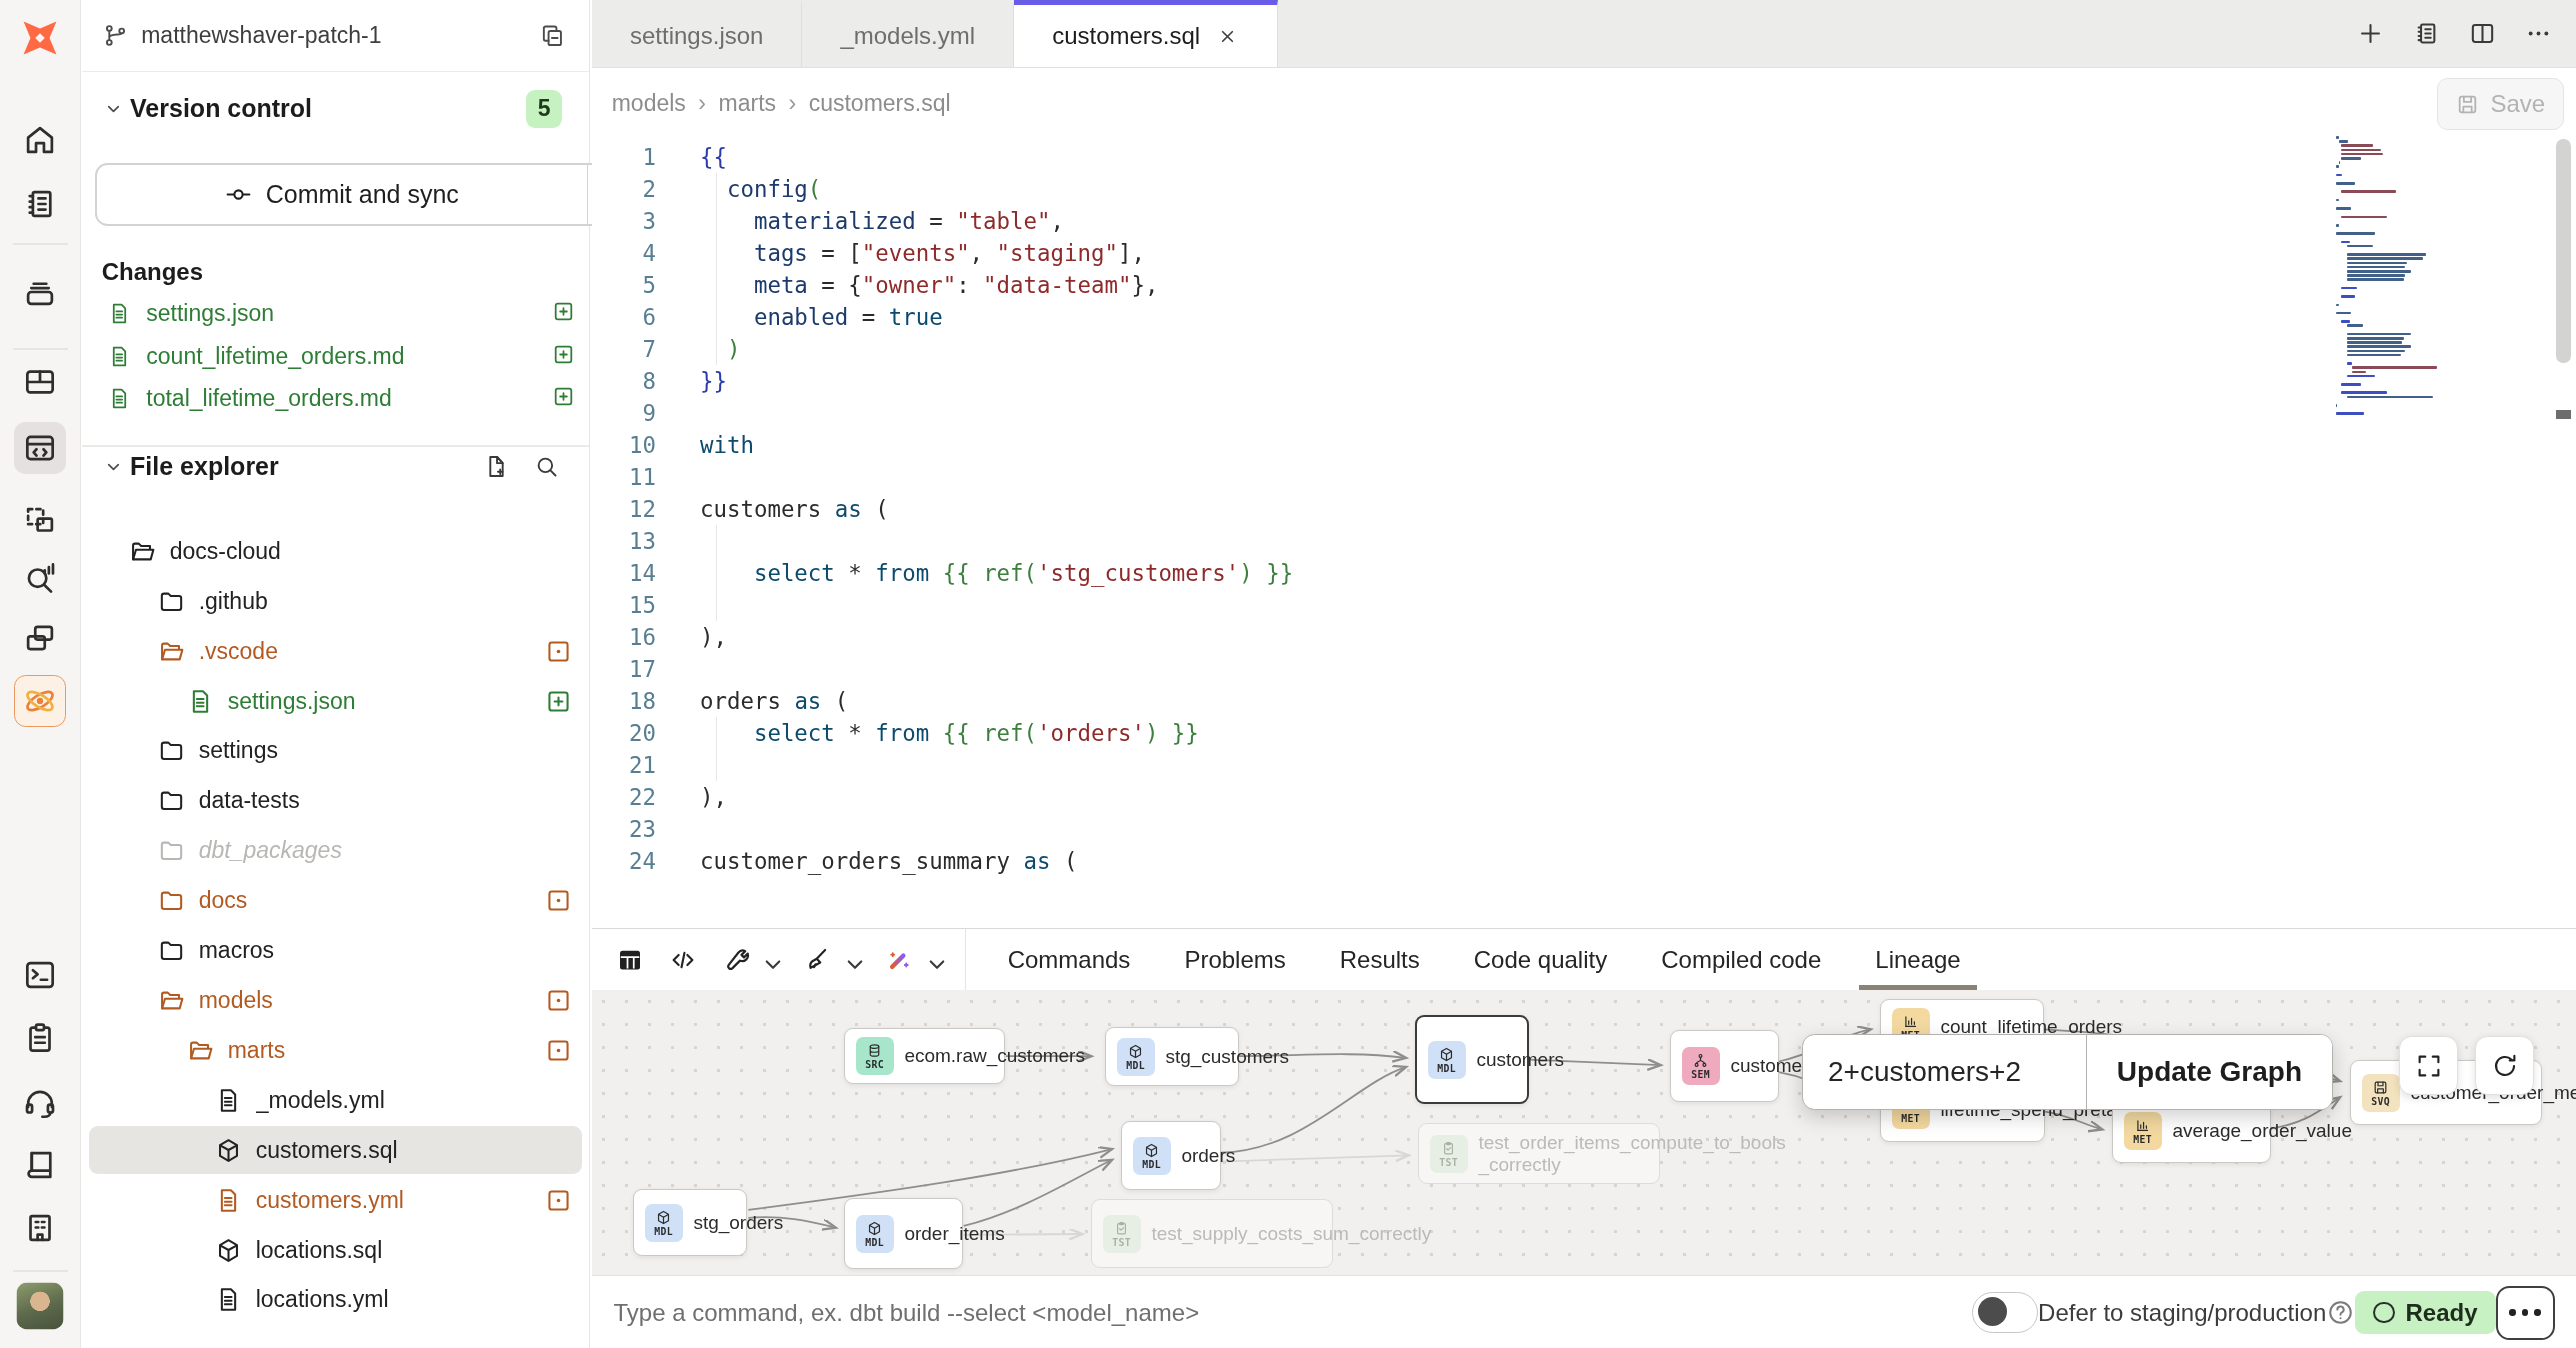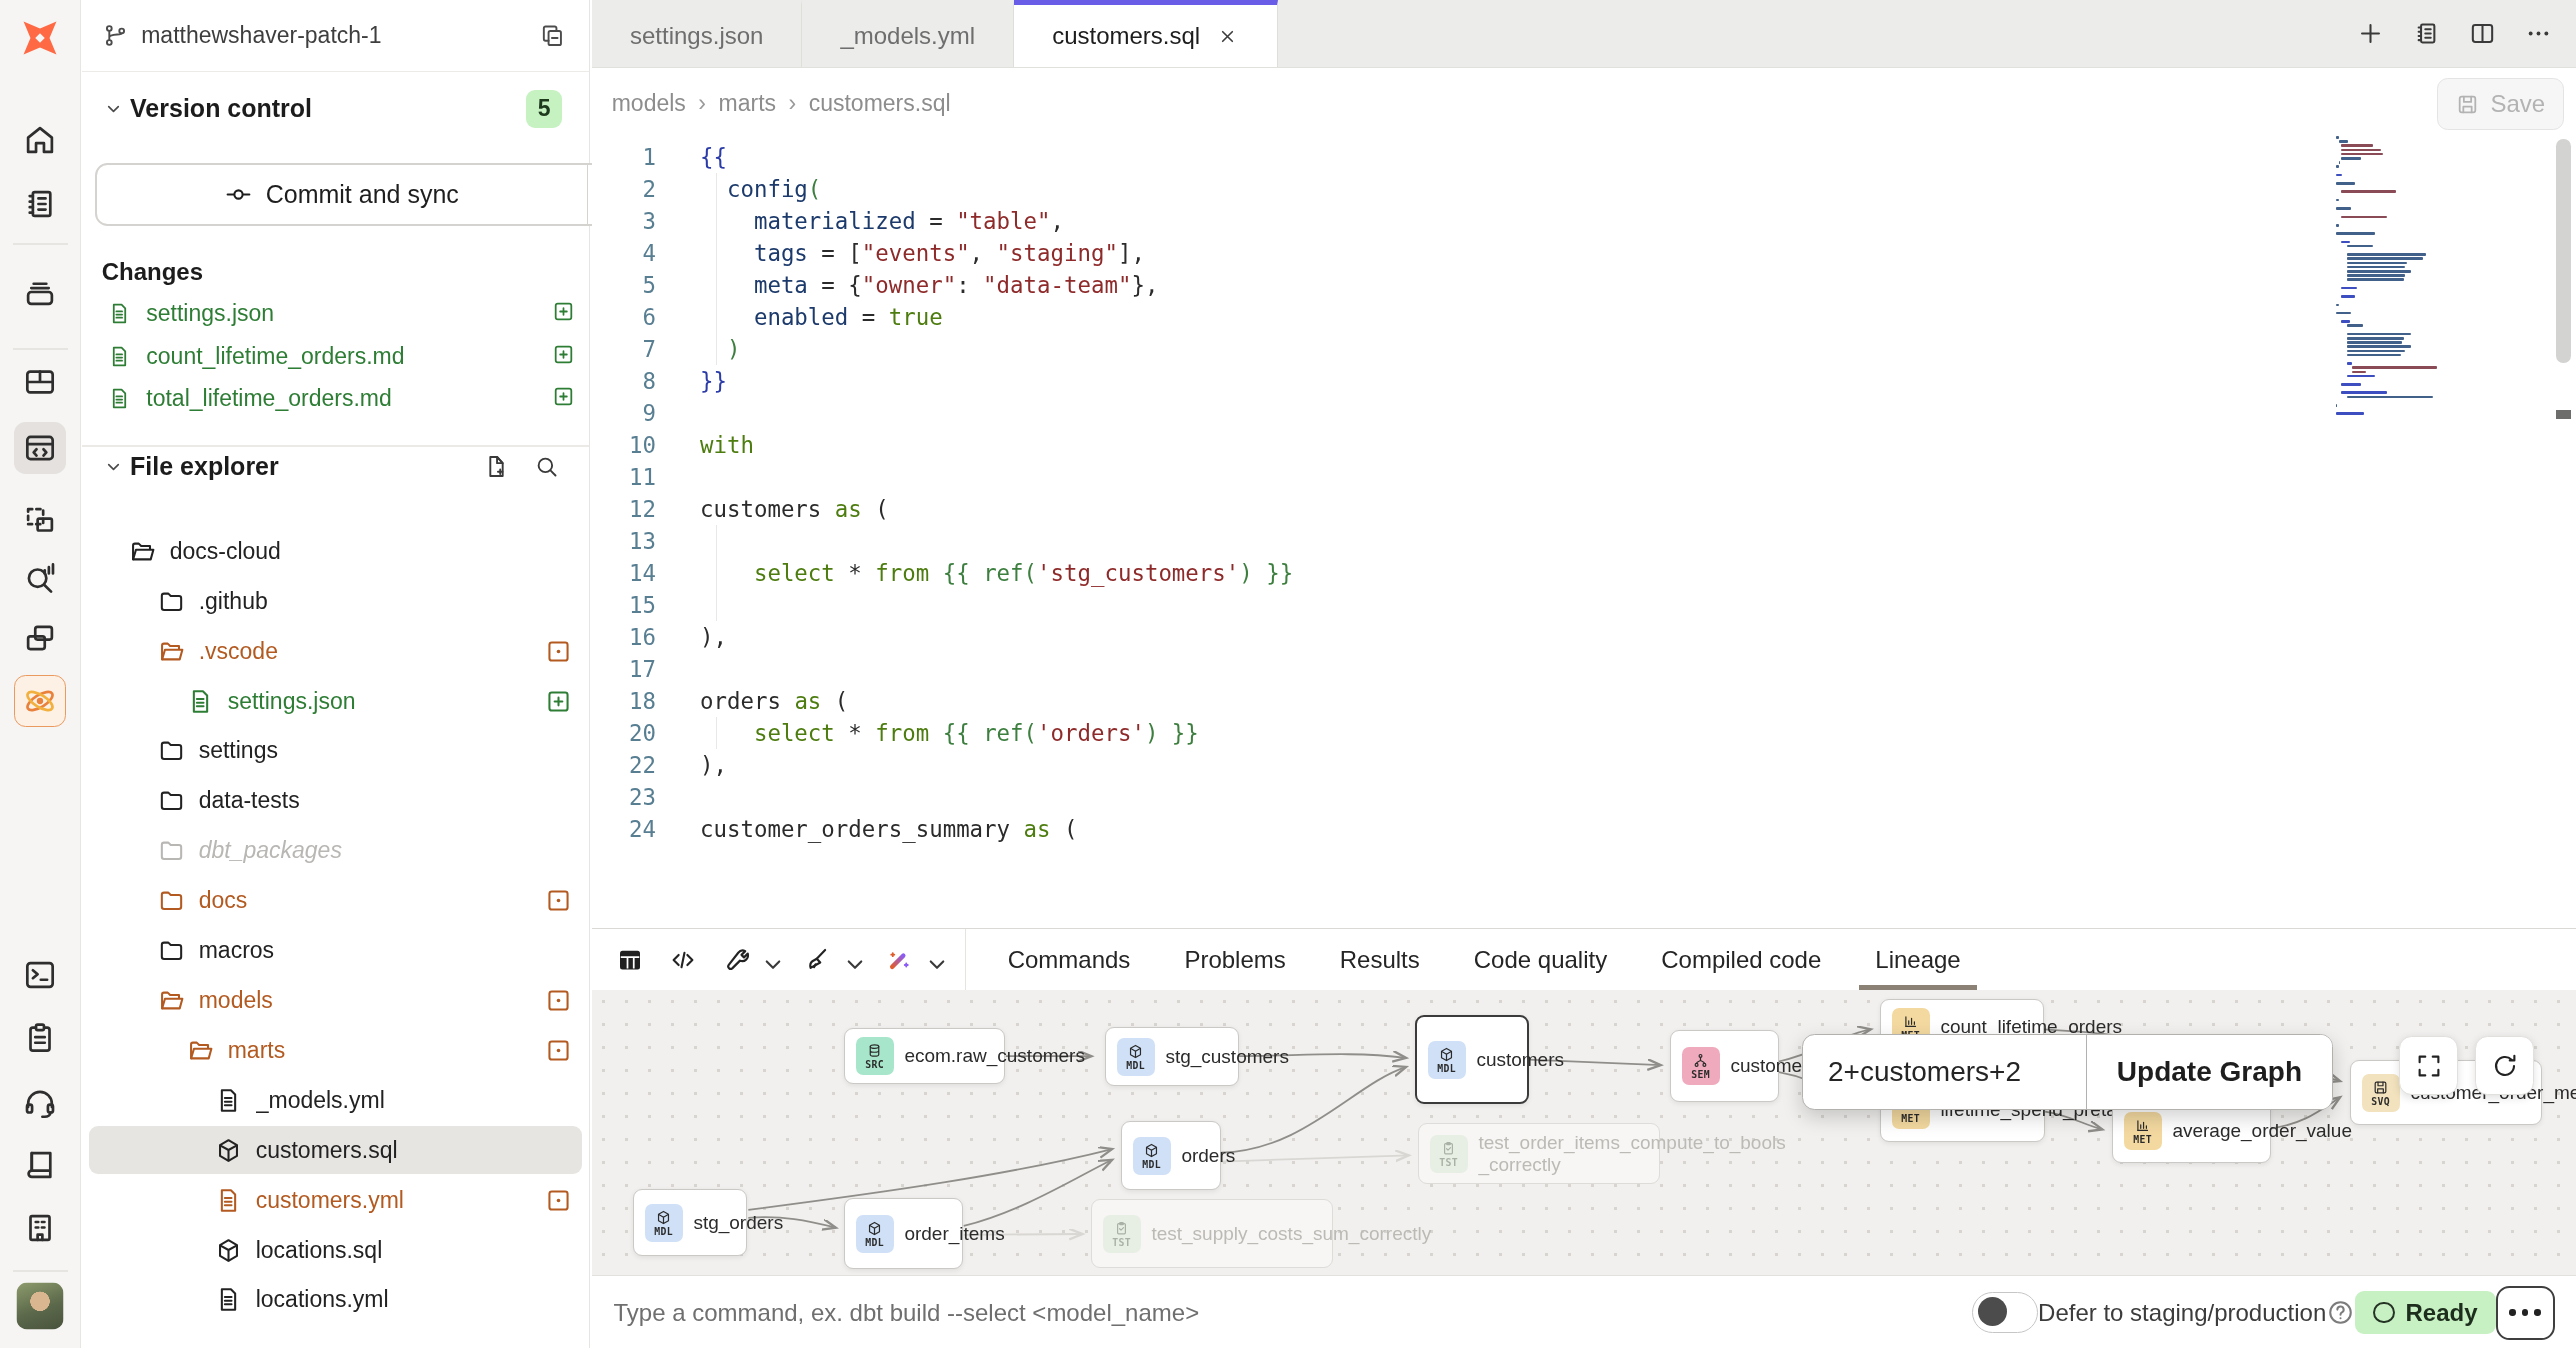--- a/index.html
+++ b/index.html
@@ -64,21 +64,21 @@
   .breadcrumb{position:absolute;left:19.7px;top:19.7px;display:flex;align-items:center;gap:12.5px;font-size:23px;color:#8d8d8d;}
   .breadcrumb .sep{color:#9a9a9a;}
   .breadcrumb span[data-interactable="true"]{cursor:pointer;}
   .save-btn{position:absolute;top:8px;right:12.5px;width:127px;height:52px;background:#f6f6f6;border:1.8px solid #e4e4e4;border-radius:10.7px;display:flex;align-items:center;justify-content:center;gap:10.7px;color:#b3b3b3;font-size:24px;}
   .save-btn svg{width:25px;height:25px;}
   .code-lines{position:absolute;left:0;top:71px;right:268px;font-family:"DejaVu Sans Mono",monospace;font-size:22.4px;}
   .cl{position:relative;height:32px;display:flex;align-items:center;white-space:pre;}
   .cl .ln{width:64px;text-align:right;color:#587e92;flex:0 0 auto;}
   .cl .lc{padding-left:44px;}
   .cl .guide{position:absolute;left:124px;top:0;bottom:0;width:1.3px;background:#e9e8e6;}
-  .tk-kw{color:#4d7c0f;text-align:center;} .tk-id{color:#1c3a6b;} .tk-str{color:#8e2a2a;} .tk-jin{color:#3d7f3f;} .tk-pl{color:#2b2b2b;} .tk-dl{color:#2b3ca8;}
+  .tk-kw{color:#0c4a6e;text-align:center;} .tk-id{color:#1c3a6b;} .tk-str{color:#8e2a2a;} .tk-jin{color:#3d7f3f;} .tk-pl{color:#2b2b2b;} .tk-dl{color:#2b3ca8;}
   .minimap{position:absolute;top:66px;right:100px;width:140px;height:295px;overflow:hidden;}
   .mm-line{border-radius:0.9px;}
   .sb-thumb{position:absolute;right:5.4px;top:69px;width:14.3px;height:224px;background:#d3d3d1;border-radius:7.2px;}
   .sb-mark{position:absolute;right:5.4px;top:340px;width:14.3px;height:9px;background:#6d6d6b;}
 
   
   .panel{position:absolute;left:0;top:928px;right:0;height:347px;border-top:1.8px solid #dbd9d6;background:#fff;}
   .ptoolbar{position:absolute;left:0;top:0;right:0;height:61px;display:flex;align-items:center;}
   .ptool{display:flex;align-items:center;margin-left:23px;color:#232323;cursor:pointer;}
   .ptool svg{width:30px;height:30px;}
@@ -617,20 +617,21 @@
           <div class="cl" data-interactable="false"><span class="ln" data-interactable="false">10</span><span class="lc" data-interactable="false"><span class="tk-kw">with</span></span></div>
           <div class="cl" data-interactable="false"><span class="ln" data-interactable="false">11</span><span class="lc" data-interactable="false"></span></div>
           <div class="cl" data-interactable="false"><span class="ln" data-interactable="false">12</span><span class="lc" data-interactable="false"><span class="tk-pl">customers </span><span class="tk-kw">as</span><span class="tk-pl"> (</span></span></div>
           <div class="cl" data-interactable="false"><span class="guide" data-interactable="false"></span><span class="ln" data-interactable="false">13</span><span class="lc" data-interactable="false"></span></div>
           <div class="cl" data-interactable="false"><span class="guide" data-interactable="false"></span><span class="ln" data-interactable="false">14</span><span class="lc" data-interactable="false"><span class="tk-pl">    </span><span class="tk-kw">select</span><span class="tk-pl"> * </span><span class="tk-kw">from</span><span class="tk-pl"> </span><span class="tk-jin">{{ </span><span class="tk-jin">ref</span><span class="tk-jin">(</span><span class="tk-str">'stg_customers'</span><span class="tk-jin">)</span><span class="tk-jin"> }}</span></span></div>
           <div class="cl" data-interactable="false"><span class="guide" data-interactable="false"></span><span class="ln" data-interactable="false">15</span><span class="lc" data-interactable="false"></span></div>
           <div class="cl" data-interactable="false"><span class="ln" data-interactable="false">16</span><span class="lc" data-interactable="false"><span class="tk-pl">),</span></span></div>
           <div class="cl" data-interactable="false"><span class="ln" data-interactable="false">17</span><span class="lc" data-interactable="false"></span></div>
           <div class="cl" data-interactable="false"><span class="ln" data-interactable="false">18</span><span class="lc" data-interactable="false"><span class="tk-pl">orders </span><span class="tk-kw">as</span><span class="tk-pl"> (</span></span></div>
           <div class="cl" data-interactable="false"><span class="guide" data-interactable="false"></span><span class="ln" data-interactable="false">20</span><span class="lc" data-interactable="false"><span class="tk-pl">    </span><span class="tk-kw">select</span><span class="tk-pl"> * </span><span class="tk-kw">from</span><span class="tk-pl"> </span><span class="tk-jin">{{ </span><span class="tk-jin">ref</span><span class="tk-jin">(</span><span class="tk-str">'orders'</span><span class="tk-jin">)</span><span class="tk-jin"> }}</span></span></div>
+          <div class="cl" data-interactable="false"><span class="guide" data-interactable="false"></span><span class="ln" data-interactable="false">21</span><span class="lc" data-interactable="false"></span></div>
           <div class="cl" data-interactable="false"><span class="ln" data-interactable="false">22</span><span class="lc" data-interactable="false"><span class="tk-pl">),</span></span></div>
           <div class="cl" data-interactable="false"><span class="ln" data-interactable="false">23</span><span class="lc" data-interactable="false"></span></div>
           <div class="cl" data-interactable="false"><span class="ln" data-interactable="false">24</span><span class="lc" data-interactable="false"><span class="tk-pl">customer_orders_summary </span><span class="tk-kw">as</span><span class="tk-pl"> (</span></span></div>
         </div>
       <div class="minimap" id="minimap" data-interactable="true">
           <div class="mm-line" style="height: 2.6px; margin-bottom: 1.6px; margin-left: 0px; width: 2.8px; background: rgb(65, 96, 138);"></div>
           <div class="mm-line" style="height: 2.6px; margin-bottom: 1.6px; margin-left: 2.7px; width: 9.7px; background: rgb(65, 96, 138);"></div>
           <div class="mm-line" style="height: 2.6px; margin-bottom: 1.6px; margin-left: 5.4px; width: 32px; background: rgb(138, 74, 86);"></div>
           <div class="mm-line" style="height: 2.6px; margin-bottom: 1.6px; margin-left: 5.4px; width: 40px; background: rgb(138, 74, 86);"></div>
           <div class="mm-line" style="height: 2.6px; margin-bottom: 1.6px; margin-left: 5.4px; width: 42px; background: rgb(138, 74, 86);"></div>

